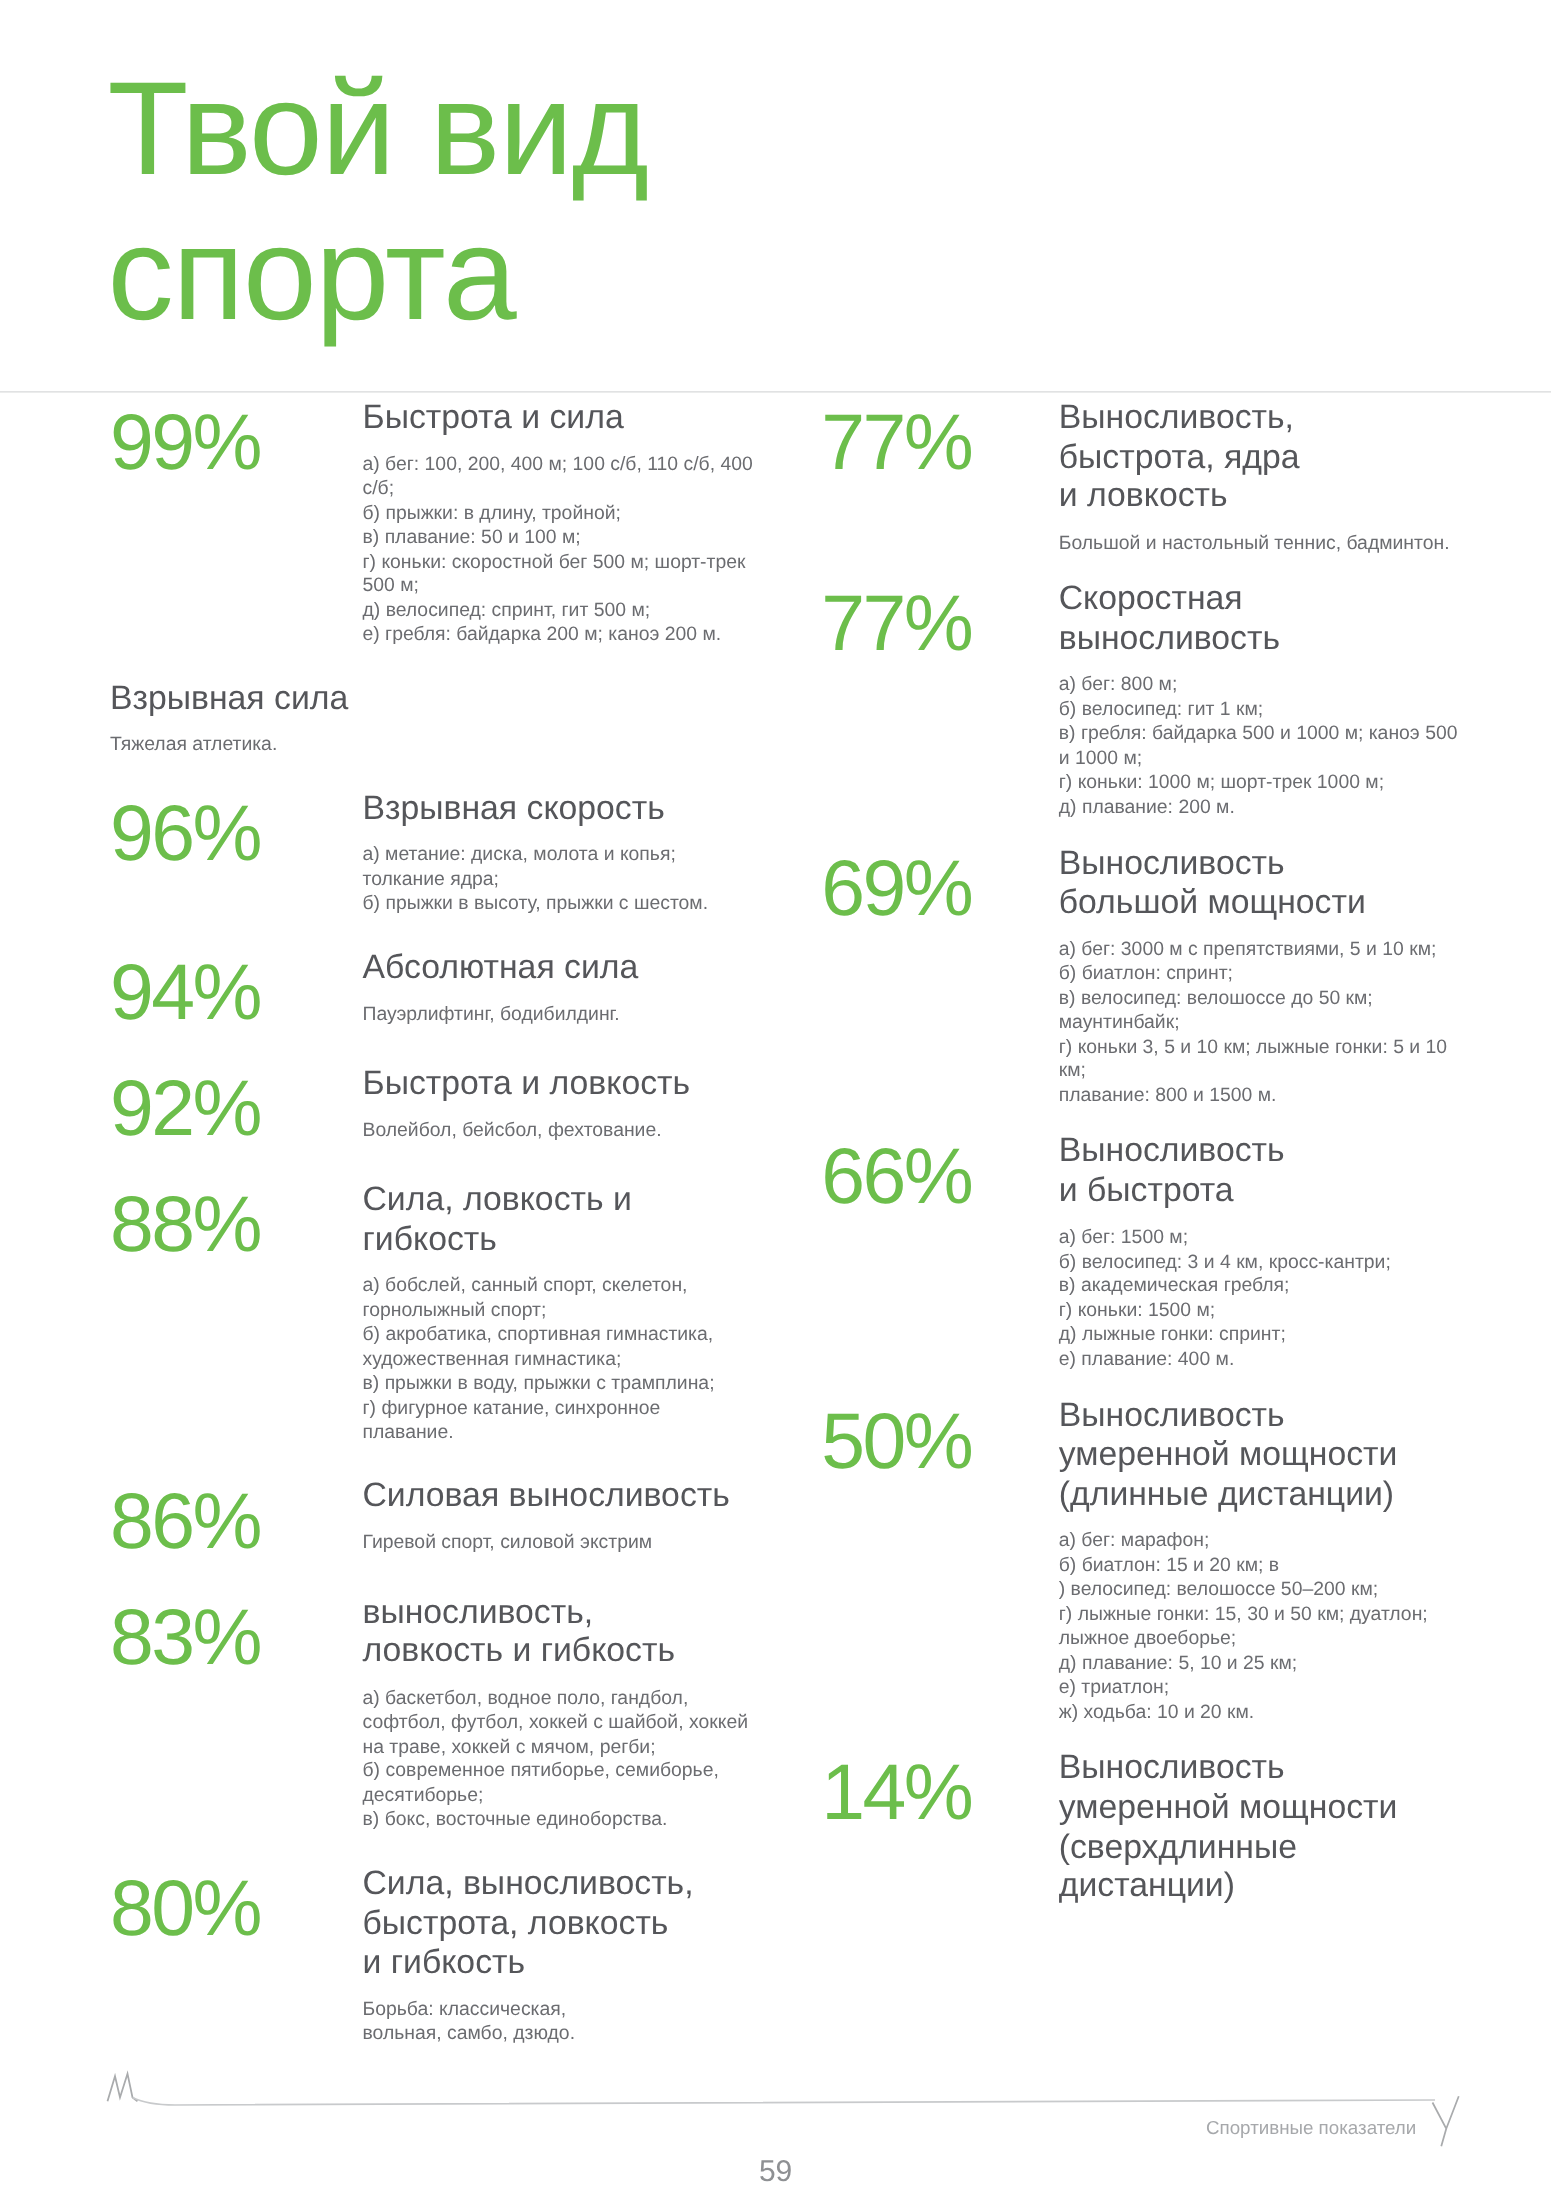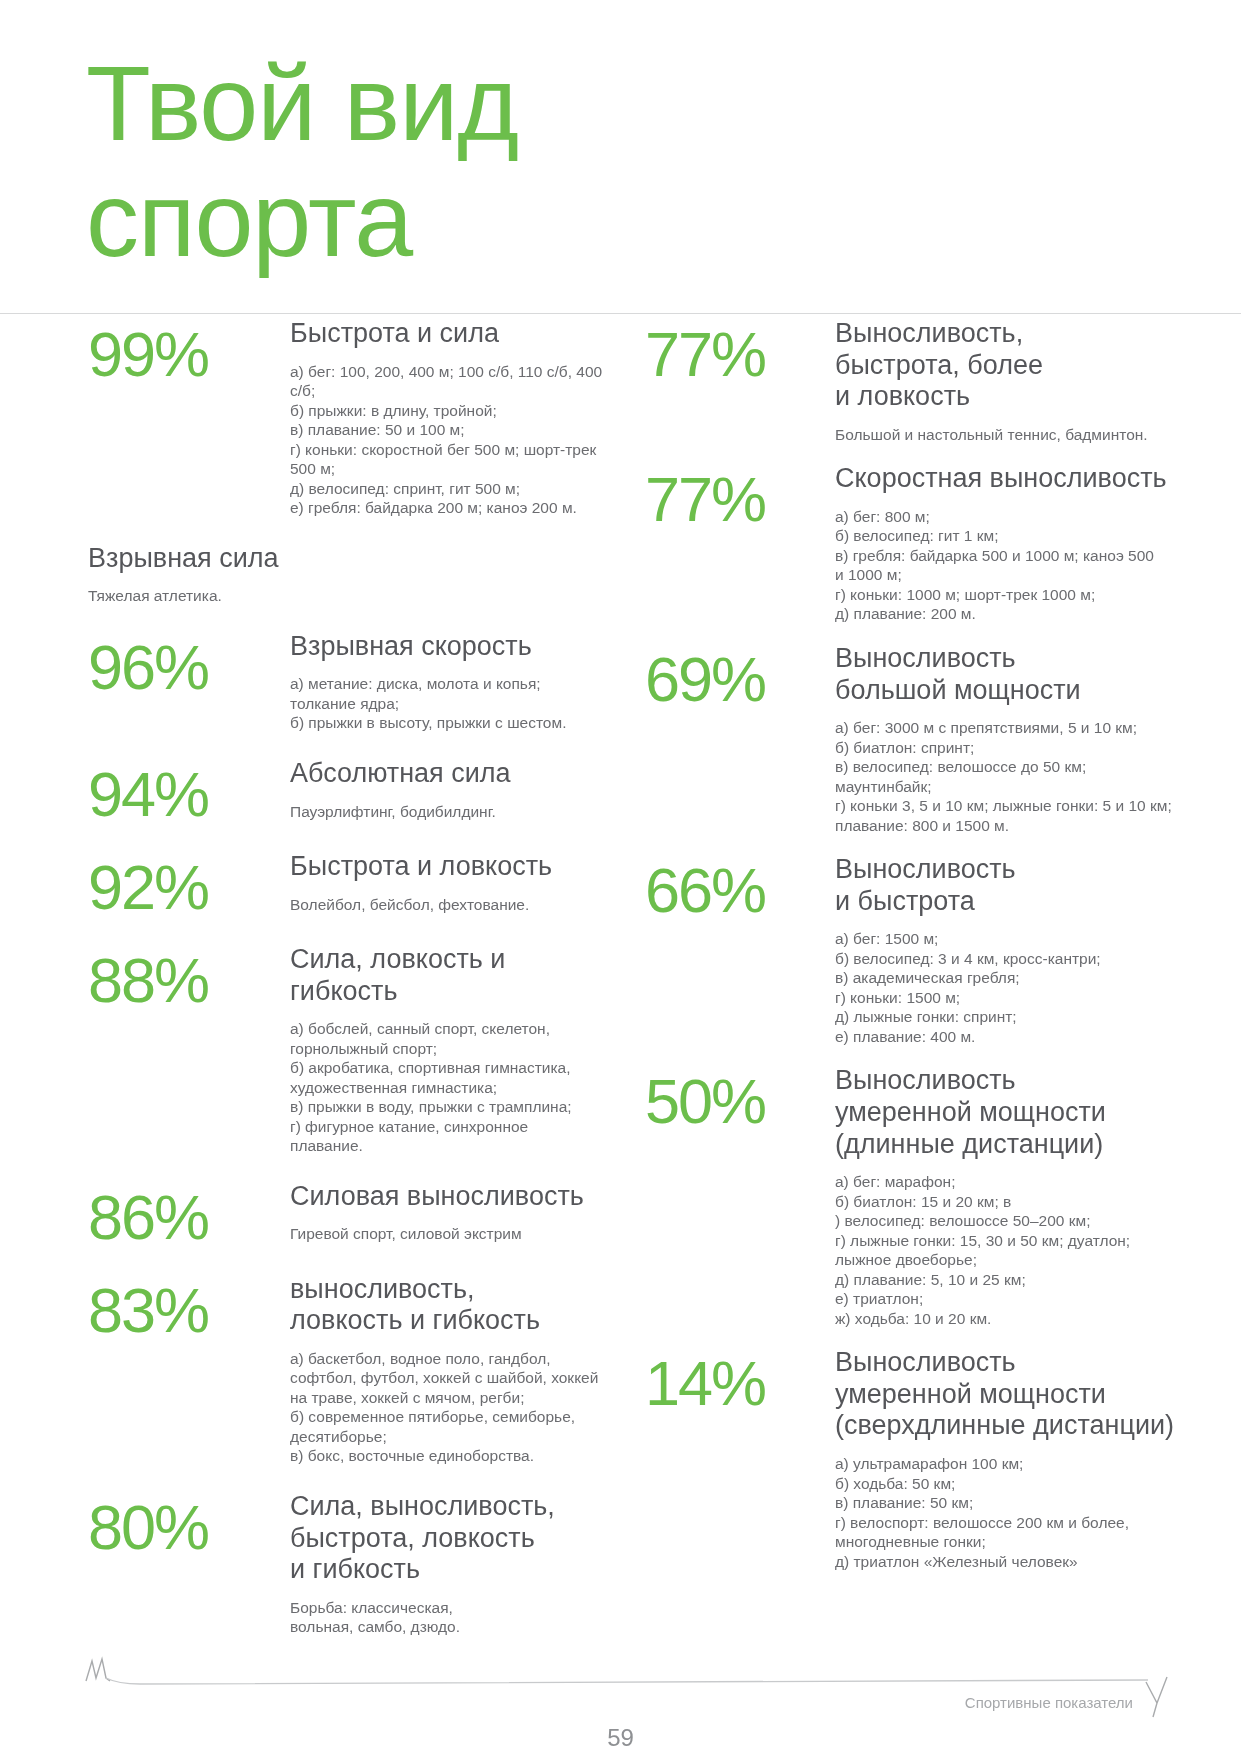--- a/index.html
+++ b/index.html
@@ -23,21 +23,21 @@
   }
   .top-divider{
     position:absolute;left:0;top:313px;width:1241px;height:1px;
     background:var(--rule);
   }
   .column{position:absolute;top:318px;}
   .column-left{left:88px;width:517px;}
   .column-right{left:645px;width:530px;}
   .entry{display:grid;align-items:start;}
   .column-left .entry{grid-template-columns:202px 1fr;margin-bottom:25px;}
-  .column-right .entry{grid-template-columns:190px 1fr;margin-bottom:19px;}
+  .column-right .entry{grid-template-columns:190px 1fr;margin-bottom:19px;margin-left:12px;}
   .entry-percent{
     font-size:63px;line-height:1;font-weight:300;letter-spacing:-2px;
     color:var(--green);padding-top:5px;
   }
   .entry-title{
     font-size:27px;line-height:1.17;font-weight:400;color:var(--heading);
   }
   .entry-description{
     margin-top:12px;font-size:15.5px;line-height:1.26;color:var(--body);
   }
@@ -190,21 +190,21 @@
         </div>
     </div>
   </div>
 </div>
 <div class="column column-right">
   <div class="entry">
     <div class="entry-percent">77%</div>
     <div class="entry-body">
       <div class="entry-title">
           <div>Выносливость,</div>
-          <div>быстрота, более</div>
+          <div>быстрота, ядра</div>
           <div>и ловкость</div>
         </div>
       <div class="entry-description">
           <div>Большой и настольный теннис, бадминтон.</div>
         </div>
     </div>
   </div>
 
   <div class="entry">
     <div class="entry-percent">77%</div>
@@ -281,28 +281,20 @@
   </div>
 
   <div class="entry">
     <div class="entry-percent">14%</div>
     <div class="entry-body">
       <div class="entry-title">
           <div>Выносливость</div>
           <div>умеренной мощности</div>
           <div>(сверхдлинные дистанции)</div>
         </div>
-      <div class="entry-description">
-          <div>а) ультрамарафон 100 км;</div>
-          <div>б) ходьба: 50 км;</div>
-          <div>в) плавание: 50 км;</div>
-          <div>г) велоспорт: велошоссе 200 км и более,</div>
-          <div>многодневные гонки;</div>
-          <div>д) триатлон «Железный человек»</div>
-        </div>
     </div>
   </div>
 </div>
 
 <svg class="footer-rule" width="1241" height="80" viewBox="0 0 1241 80" fill="none">
   <path d="M86 36 L92 16 L96 33 L102 14 L106 33 L110 36" stroke="#A9ABAD" stroke-width="1.4" fill="none"></path>
   <path d="M106 33 Q118 39 140 39 L1148 35" stroke="#C8CACC" stroke-width="1.3" fill="none"></path>
   <path d="M1146 37 L1157 58 L1167 32 M1157 58 L1153 72" stroke="#A9ABAD" stroke-width="1.4" fill="none"></path>
 </svg>
 

